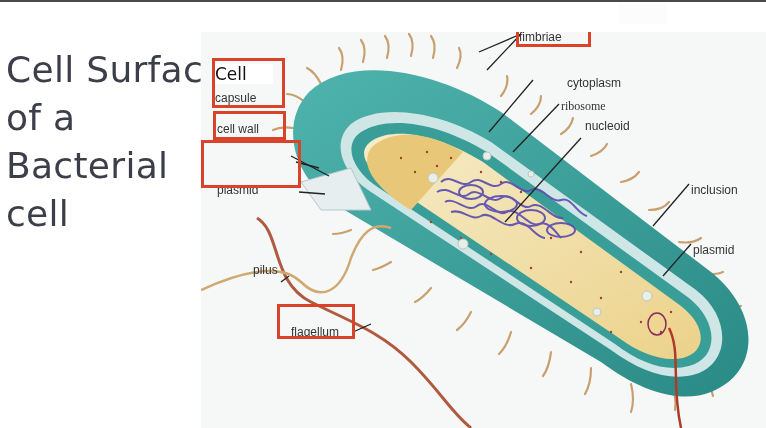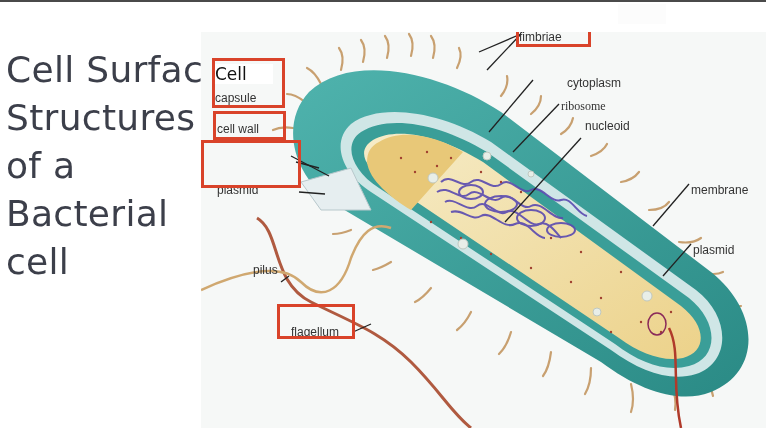--- a/index.html
+++ b/index.html
@@ -15,21 +15,20 @@
   .cell-word { position: absolute; font-family: "DejaVu Sans", sans-serif; font-size: 17px; color: #111; background: #fff; line-height: 20px; }
 </style>
 </head>
 <body>
 
 <div class="top-rule"></div>
 <div class="corner-patch"></div>
 
 <div class="title">
   <div>Cell Surface</div>
-  <div>Structures</div>
   <div>of a</div>
   <div>Bacterial</div>
   <div>cell</div>
 </div>
 
 <div class="figure">
   <svg width="565" height="396" viewBox="0 0 565 396">
     <defs>
       <linearGradient id="tealGrad" x1="0" y1="0" x2="1" y2="1">
         <stop offset="0" stop-color="#4fb3ad"></stop>
@@ -151,21 +150,21 @@
         <line x1="152" y1="300" x2="170" y2="292"></line>
     </g>
   </svg>
 
   <div class="lbl" style="left:318px; top:-3px;">fimbriae</div>
   <div class="box" style="left:315px; top:-14px; width:75px; height:29px;"></div>
 
   <div class="lbl" style="left:334px; top:43px;margin-left:32px;">cytoplasm</div>
   <div class="lbl" style="left:360px; top:66px;font-family:Liberation Serif, serif;">ribosome</div>
   <div class="lbl" style="left:384px; top:86px;">nucleoid</div>
-  <div class="lbl" style="left:490px; top:150px;">membrane</div>
+  <div class="lbl" style="left:490px; top:150px;">inclusion</div>
   <div class="lbl" style="left:492px; top:210px;">plasmid</div>
   <div class="lbl" style="left:52px; top:230px;text-align:right;">pilus</div>
 
   <div class="lbl" style="left:90px; top:292px;">flagellum</div>
   <div class="box" style="left:76px; top:272px; width:78px; height:35px;"></div>
 
   <div class="cell-word" style="left:14px; top:32px; width:58px;">Cell</div>
   <div class="lbl" style="left:14px; top:58px;">capsule</div>
   <div class="box" style="left:11px; top:26px; width:73px; height:50px;"></div>
 

